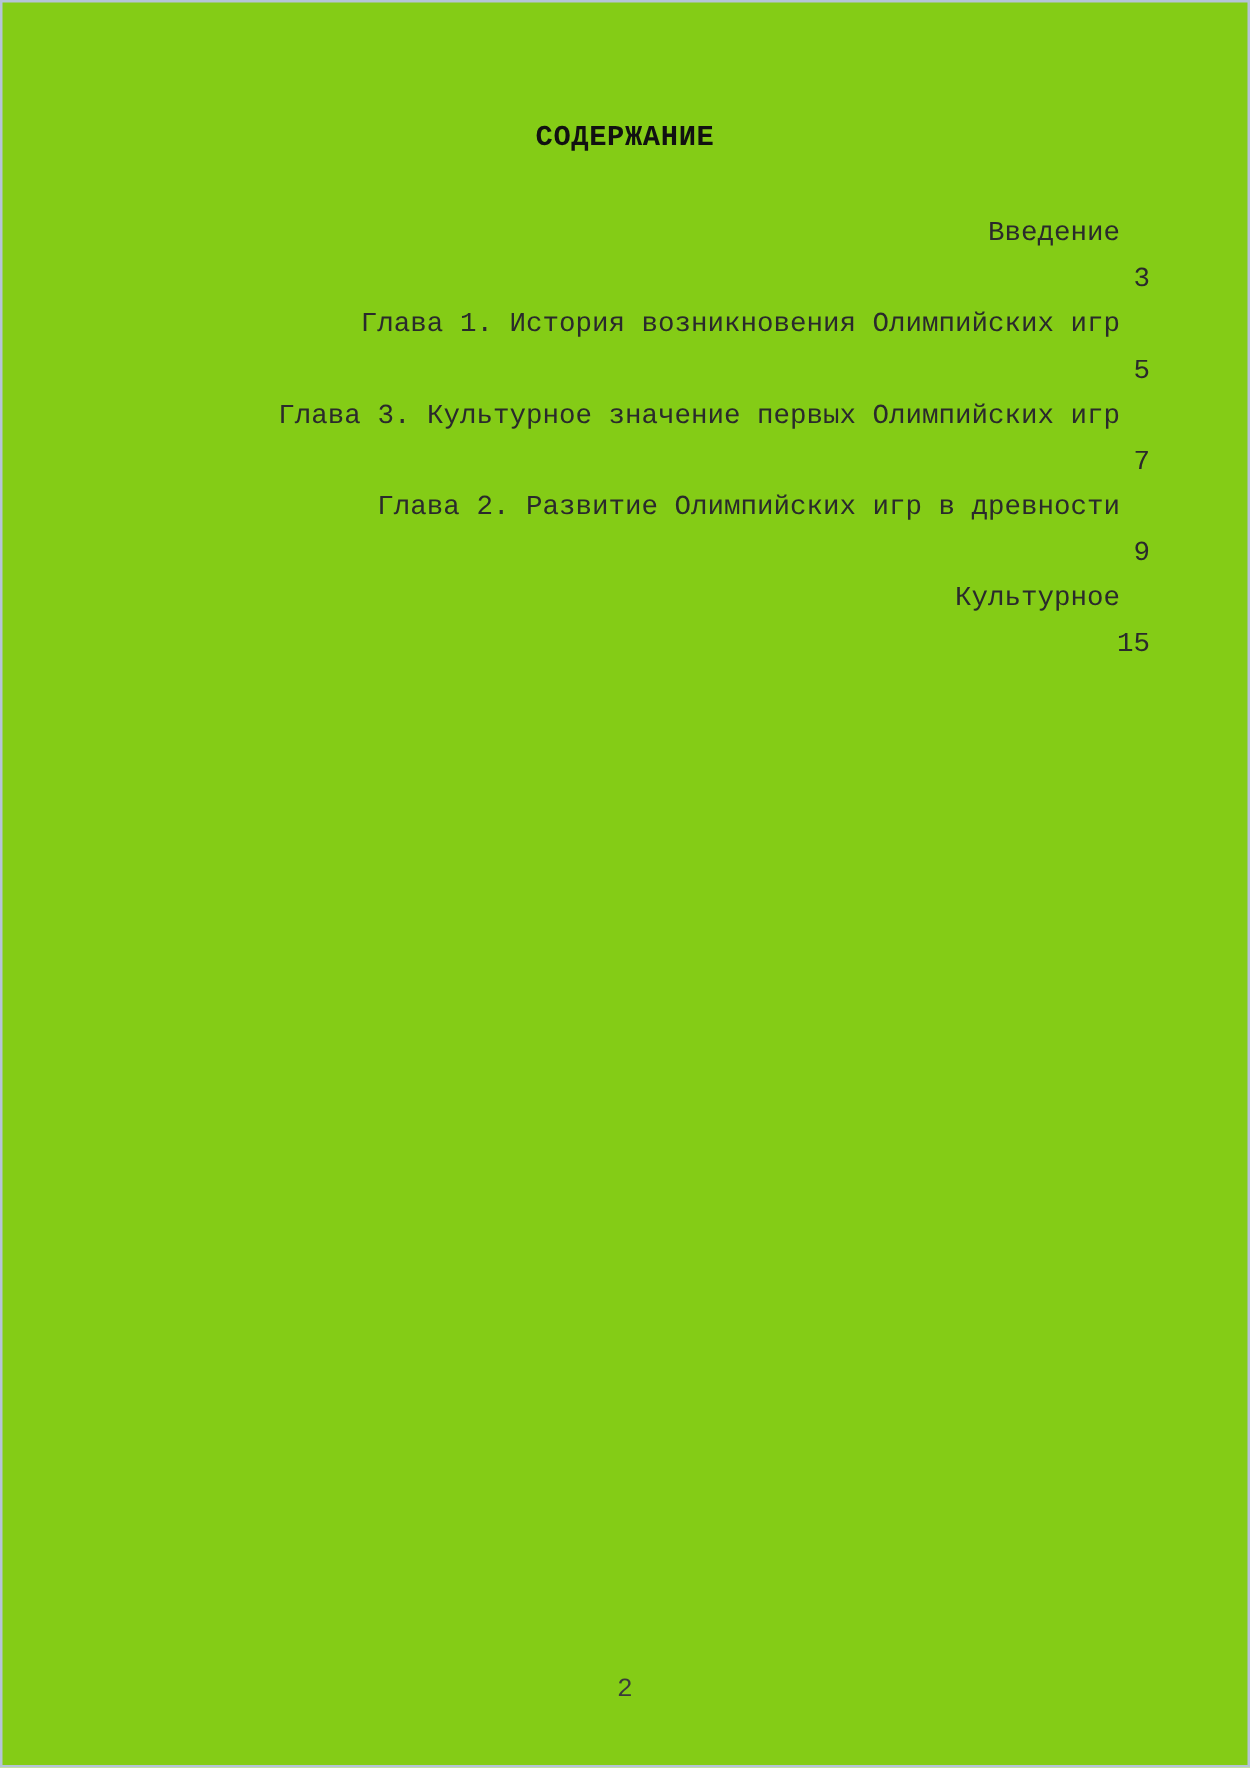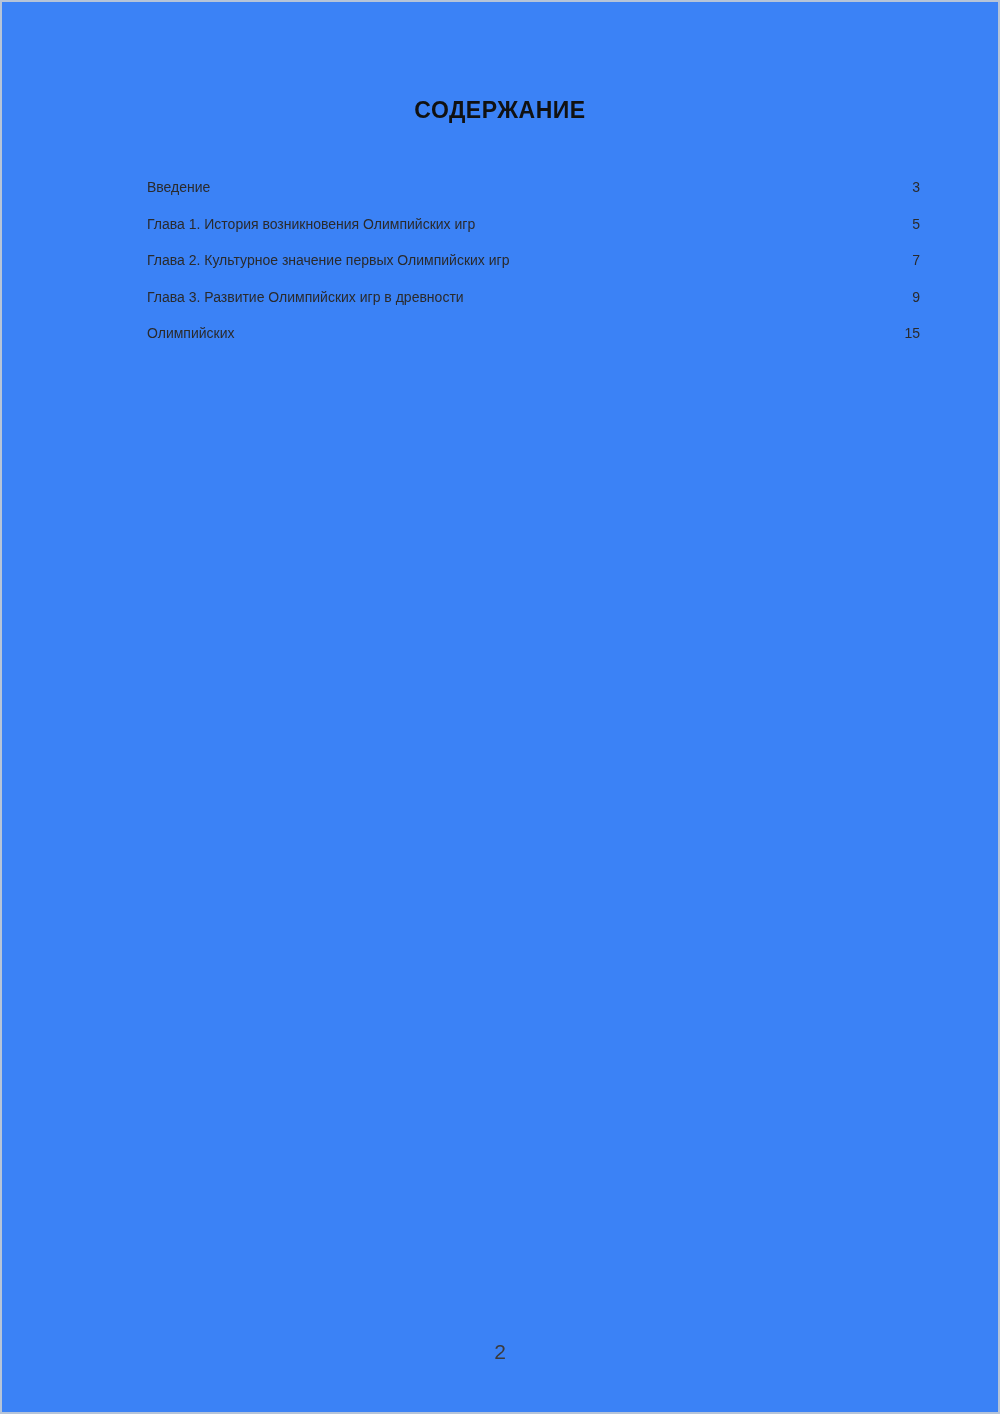--- a/index.html
+++ b/index.html
@@ -5,23 +5,23 @@
     html, body {
       margin: 0;
       padding: 0;
       background: #ffffff;
     }
     .page {
       width: 1000px;
       height: 1414px;
       position: relative;
       box-sizing: border-box;
-      background: #3b82f6;
+      background: #84cc16;
       border: 2px solid #b6c4d8;
-      font-family: Liberation Sans, sans-serif;
+      font-family: Liberation Mono, monospace;
       color: #1d1d1f;
       overflow: hidden;
     }
     .doc-title {
       position: absolute;
       top: 95px;
       left: 0;
       width: 100%;
       text-align: center;
       font-weight: bold;
@@ -31,22 +31,23 @@
     }
     .toc {
       position: absolute;
       top: 167px;
       left: 145px;
       right: 78px;
     }
     .toc-row {
       display: flex;
       align-items: flex-end;
-      font-size: 14px;
+      font-size: 22px;
       line-height: 36.5px;
+      flex-direction: column;
     }
     .toc-label {
       flex: 1 1 auto;
       padding-right: 24px;
       color: #2a2a2c;
     }
     .toc-page {
       flex: 0 0 auto;
       white-space: nowrap;
       color: #2a2a2c;
@@ -71,28 +72,28 @@
   <div class="toc">
       <div class="toc-row">
         <span class="toc-label">Введение</span>
         <span class="toc-page">3</span>
       </div>
       <div class="toc-row">
         <span class="toc-label">Глава 1. История возникновения Олимпийских игр</span>
         <span class="toc-page">5</span>
       </div>
       <div class="toc-row">
-        <span class="toc-label">Глава 2. Культурное значение первых Олимпийских игр</span>
+        <span class="toc-label">Глава 3. Культурное значение первых Олимпийских игр</span>
         <span class="toc-page">7</span>
       </div>
       <div class="toc-row">
-        <span class="toc-label">Глава 3. Развитие Олимпийских игр в древности</span>
+        <span class="toc-label">Глава 2. Развитие Олимпийских игр в древности</span>
         <span class="toc-page">9</span>
       </div>
       <div class="toc-row">
-        <span class="toc-label">Олимпийских</span>
+        <span class="toc-label">Культурное</span>
         <span class="toc-page">15</span>
       </div>
     </div>
 
   <div class="page-footer">2</div>
 
 </div>
 
 </body></html>

